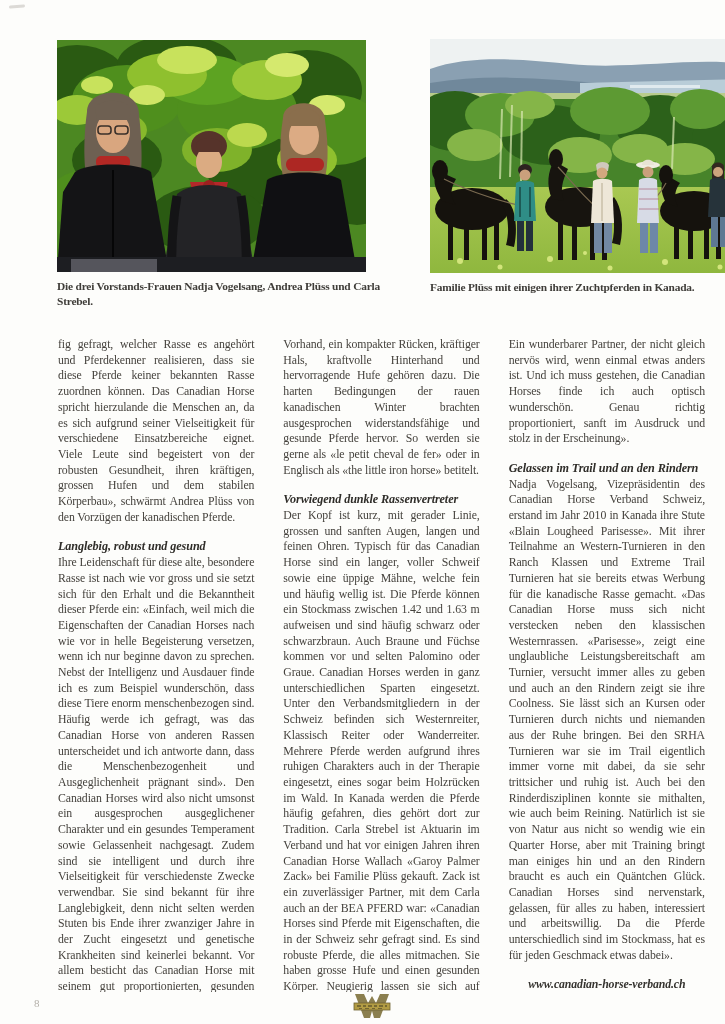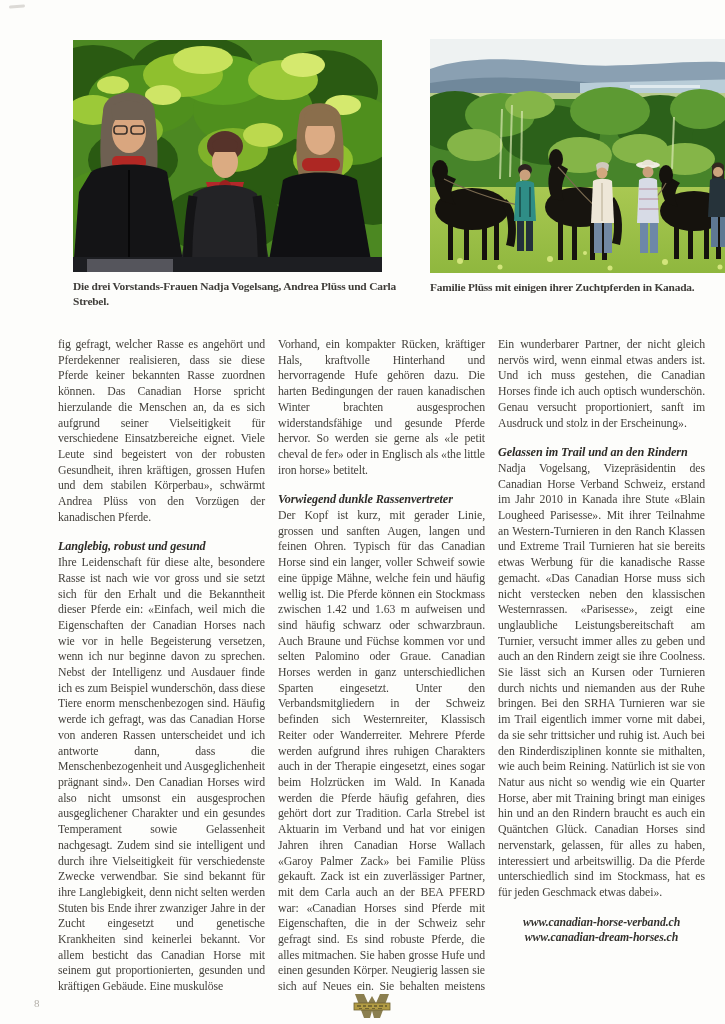--- a/index.html
+++ b/index.html
@@ -2,28 +2,28 @@
 <html lang="de"><head>
 <meta charset="utf-8">
 <style>
   html,body{margin:0;padding:0;}
   body{width:725px;height:1024px;background:#ffffff;overflow:hidden;}
   .page{position:relative;width:725px;height:1024px;background:#fdfdfb;
         font-family:"Liberation Serif","DejaVu Serif",serif;color:#45423d;}
   .smudge{position:absolute;left:9px;top:5px;width:16px;height:3px;background:#dcdad6;
           border-radius:2px;transform:rotate(-5deg);}
   figure{margin:0;position:absolute;}
-  .photo-left{left:73px;top:40px;width:309px;}
+  .photo-left{left:57px;top:40px;width:309px;}
   .photo-right{left:386px;top:39px;width:316px;padding-left:44px;}
   figure svg{display:block;}
   figcaption{margin-top:7px;font-size:11.4px;line-height:15px;font-weight:bold;
              color:#3f3d39;letter-spacing:-0.2px;width:324px;}
   .photo-right figcaption{width:320px;}
   .columns{position:absolute;left:58px;top:337px;width:647px;height:655px;
-           display:flex;gap:13px;overflow:hidden;}
+           display:flex;gap:29px;overflow:hidden;}
   .col{width:207px;font-size:11.8px;line-height:15.7px;text-align:justify;
        letter-spacing:-0.1px;hyphens:auto;-webkit-hyphens:auto;}
   .col p{margin:0;}
   .col h3{font-size:12.2px;line-height:15.7px;margin:14px 0 0 0;color:#2f2d29;
           letter-spacing:-0.1px;text-align:left;font-style:italic;}
   .links{margin-top:14px !important;font-weight:bold;color:#35332f;text-align:center;font-style:italic;}
   .pagenum{position:absolute;left:34px;top:997px;font-size:11px;color:#b3afa8;}
   .logo{position:absolute;left:351px;top:992px;}
 </style>
 </head>
@@ -236,21 +236,21 @@
       <p>fig gefragt, welcher Rasse es angehört und Pferdekenner realisieren, dass sie diese Pferde keiner bekannten Rasse zuordnen können. Das Canadian Horse spricht hierzulande die Menschen an, da es sich aufgrund seiner Vielseitigkeit für verschiedene Einsatzbereiche eignet. Viele Leute sind begeistert von der robusten Gesundheit, ihren kräftigen, grossen Hufen und dem stabilen Körperbau», schwärmt Andrea Plüss von den Vorzügen der kanadischen Pferde.</p>
       <h3>Langlebig, robust und gesund</h3>
       <p>Ihre Leidenschaft für diese alte, besondere Rasse ist nach wie vor gross und sie setzt sich für den Erhalt und die Bekanntheit dieser Pferde ein: «Einfach, weil mich die Eigenschaften der Canadian Horses nach wie vor in helle Begeisterung versetzen, wenn ich nur beginne davon zu sprechen. Nebst der Intelligenz und Ausdauer finde ich es zum Beispiel wunderschön, dass diese Tiere enorm menschenbezogen sind. Häufig werde ich gefragt, was das Canadian Horse von anderen Rassen unterscheidet und ich antworte dann, dass die Menschenbezogenheit und Ausgeglichenheit prägnant sind». Den Canadian Horses wird also nicht umsonst ein ausgesprochen ausgeglichener Charakter und ein gesundes Temperament sowie Gelassenheit nachgesagt. Zudem sind sie intelligent und durch ihre Vielseitigkeit für verschiedenste Zwecke verwendbar. Sie sind bekannt für ihre Langlebigkeit, denn nicht selten werden Stuten bis Ende ihrer zwanziger Jahre in der Zucht eingesetzt und genetische Krankheiten sind keinerlei bekannt. Vor allem besticht das Canadian Horse mit seinem gut proportionierten, gesunden und kräftigen Gebäude. Eine muskulöse</p>
     </section>
     <section class="col">
       <p>Vorhand, ein kompakter Rücken, kräftiger Hals, kraftvolle Hinterhand und hervorragende Hufe gehören dazu. Die harten Bedingungen der rauen kanadischen Winter brachten ausgesprochen widerstandsfähige und gesunde Pferde hervor. So werden sie gerne als «le petit cheval de fer» oder in Englisch als «the little iron horse» betitelt.</p>
       <h3>Vorwiegend dunkle Rassenvertreter</h3>
       <p>Der Kopf ist kurz, mit gerader Linie, grossen und sanften Augen, langen und feinen Ohren. Typisch für das Canadian Horse sind ein langer, voller Schweif sowie eine üppige Mähne, welche fein und häufig wellig ist. Die Pferde können ein Stockmass zwischen 1.42 und 1.63 m aufweisen und sind häufig schwarz oder schwarzbraun. Auch Braune und Füchse kommen vor und selten Palomino oder Graue. Canadian Horses werden in ganz unterschiedlichen Sparten eingesetzt. Unter den Verbandsmitgliedern in der Schweiz befinden sich Westernreiter, Klassisch Reiter oder Wanderreiter. Mehrere Pferde werden aufgrund ihres ruhigen Charakters auch in der Therapie eingesetzt, eines sogar beim Holzrücken im Wald. In Kanada werden die Pferde häufig gefahren, dies gehört dort zur Tradition. Carla Strebel ist Aktuarin im Verband und hat vor einigen Jahren ihren Canadian Horse Wallach «Garoy Palmer Zack» bei Familie Plüss gekauft. Zack ist ein zuverlässiger Partner, mit dem Carla auch an der BEA PFERD war: «Canadian Horses sind Pferde mit Eigenschaften, die in der Schweiz sehr gefragt sind. Es sind robuste Pferde, die alles mitmachen. Sie haben grosse Hufe und einen gesunden Körper. Neugierig lassen sie sich auf Neues ein. Sie behalten meistens einen klaren Kopf.</p>
     </section>
     <section class="col">
-      <p>Ein wunderbarer Partner, der nicht gleich nervös wird, wenn einmal etwas anders ist. Und ich muss gestehen, die Canadian Horses finde ich auch optisch wunderschön. Genau versucht proportioniert, sanft im Ausdruck und stolz in der Erscheinung».</p>
+      <p>Ein wunderbarer Partner, der nicht gleich nervös wird, wenn einmal etwas anders ist. Und ich muss gestehen, die Canadian Horses finde ich auch optisch wunderschön. Genau richtig proportioniert, sanft im Ausdruck und stolz in der Erscheinung».</p>
       <h3>Gelassen im Trail und an den Rindern</h3>
       <p>Nadja Vogelsang, Vizepräsidentin des Canadian Horse Verband Schweiz, erstand im Jahr 2010 in Kanada ihre Stute «Blain Lougheed Parisesse». Mit ihrer Teilnahme an Western-Turnieren in den Ranch Klassen und Extreme Trail Turnieren hat sie bereits etwas Werbung für die kanadische Rasse gemacht. «Das Canadian Horse muss sich nicht verstecken neben den klassischen Westernrassen. «Parisesse», zeigt eine unglaubliche Leistungsbereitschaft am Turnier, versucht immer alles zu geben und auch an den Rindern zeigt sie ihre Coolness. Sie lässt sich an Kursen oder Turnieren durch nichts und niemanden aus der Ruhe bringen. Bei den SRHA Turnieren war sie im Trail eigentlich immer vorne mit dabei, da sie sehr trittsicher und ruhig ist. Auch bei den Rinderdisziplinen konnte sie mithalten, wie auch beim Reining. Natürlich ist sie von Natur aus nicht so wendig wie ein Quarter Horse, aber mit Training bringt man einiges hin und an den Rindern braucht es auch ein Quäntchen Glück. Canadian Horses sind nervenstark, gelassen, für alles zu haben, interessiert und arbeitswillig. Da die Pferde unterschiedlich sind im Stockmass, hat es für jeden Geschmack etwas dabei».</p>
       <p class="links">
         <span>www.canadian-horse-verband.ch</span><br>
         <span>www.canadian-dream-horses.ch</span>
       </p>
     </section>
   </main>
 
   <div class="pagenum">8</div>

